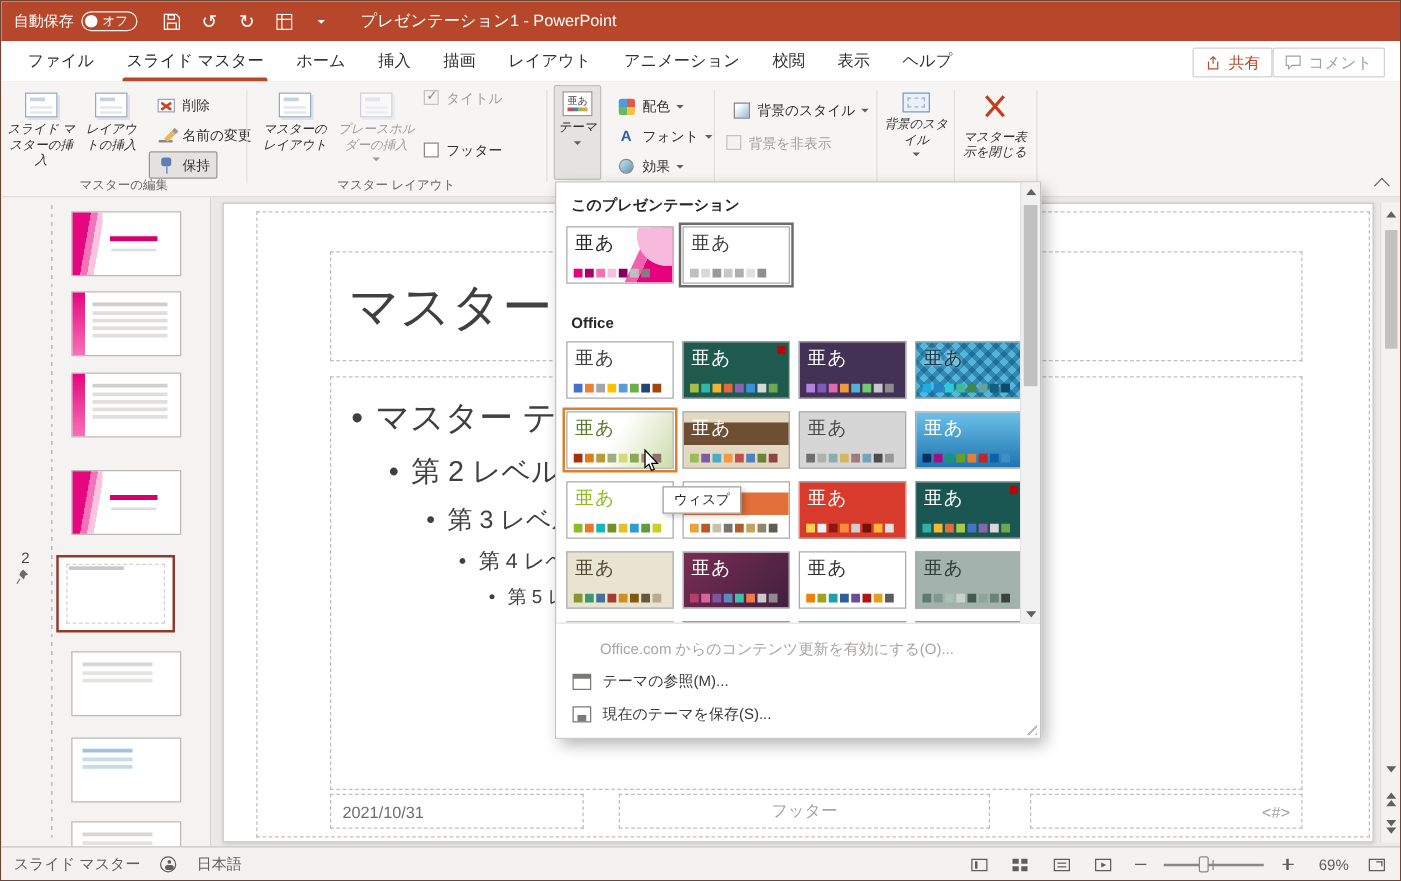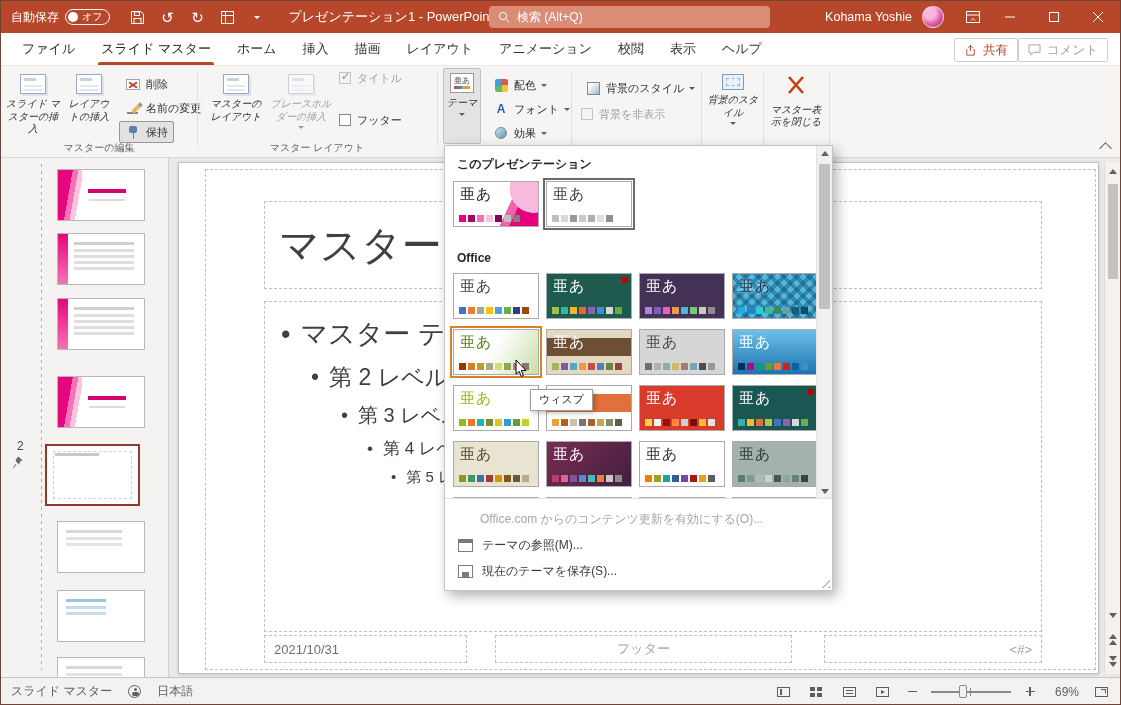--- a/index.html
+++ b/index.html
@@ -209,53 +209,20 @@
             <rect x="0.5" y="0.5" width="12" height="12" fill="none" stroke="#fff"></rect>
             <line x1="0.5" y1="4.5" x2="12.5" y2="4.5" stroke="#fff"></line>
             <line x1="4.5" y1="0.5" x2="4.5" y2="12.5" stroke="#fff"></line>
           </svg>
         </span>
       <span class="qbtn">
           <span class="caret sm" style="color:#fff"></span>
         </span>
     </div>
     <div class="doc-title">プレゼンテーション1 - PowerPoint</div>
-    <div class="search">
-      <svg width="12" height="12" viewBox="0 0 12 12">
-          <circle cx="5" cy="5" r="3.6" fill="none" stroke="#fff"></circle>
-          <line x1="7.8" y1="7.8" x2="11" y2="11" stroke="#fff"></line>
-        </svg>
-      <span>検索 (Alt+Q)</span>
-    </div>
-    <div class="tb-right">
-      <span class="user-name">Kohama Yoshie</span>
-      <span class="avatar"></span>
-      <span class="tb-ic">
-          <svg width="14" height="12" viewBox="0 0 14 12">
-            <rect x="0.5" y="0.5" width="13" height="11" fill="none" stroke="#fff"></rect>
-            <line x1="0.5" y1="4" x2="13.5" y2="4" stroke="#fff"></line>
-            <path d="M5 9.5l2-2 2 2" fill="none" stroke="#fff"></path>
-          </svg>
-        </span>
-      <span class="capbtn">
-          <svg width="10" height="10">
-            <line x1="0" y1="5" x2="10" y2="5" stroke="#fff"></line>
-          </svg>
-        </span>
-      <span class="capbtn">
-          <svg width="10" height="10">
-            <rect x="0.5" y="0.5" width="9" height="9" fill="none" stroke="#fff"></rect>
-          </svg>
-        </span>
-      <span class="capbtn close">
-          <svg width="10" height="10">
-            <path d="M0 0l10 10M10 0L0 10" stroke="#fff"></path>
-          </svg>
-        </span>
-    </div>
   </div>
 
   <div class="tabrow">
     <div class="tabstrip">
         <div class="rtab">ファイル</div>
         <div class="rtab active">スライド マスター</div>
         <div class="rtab">ホーム</div>
         <div class="rtab">挿入</div>
         <div class="rtab">描画</div>
         <div class="rtab">レイアウト</div>

